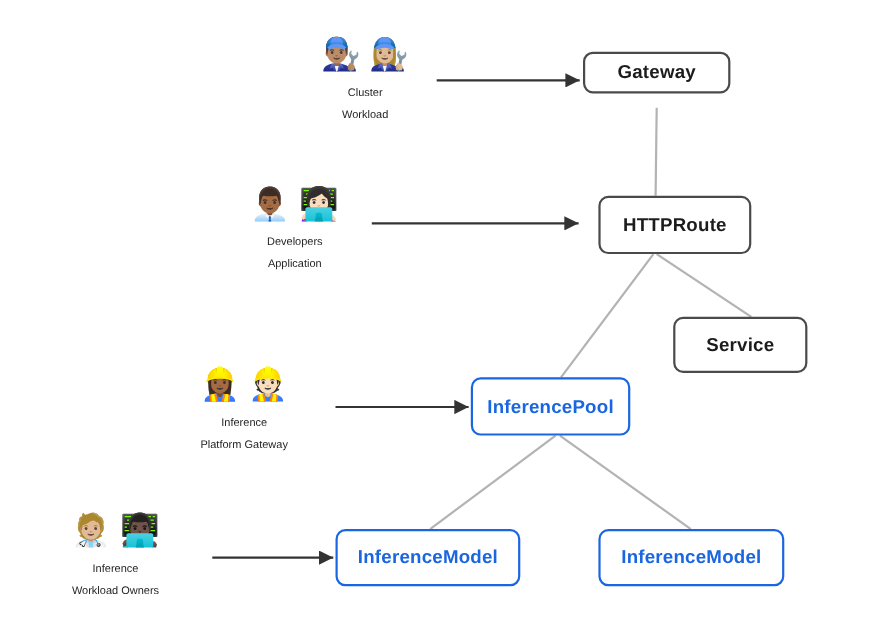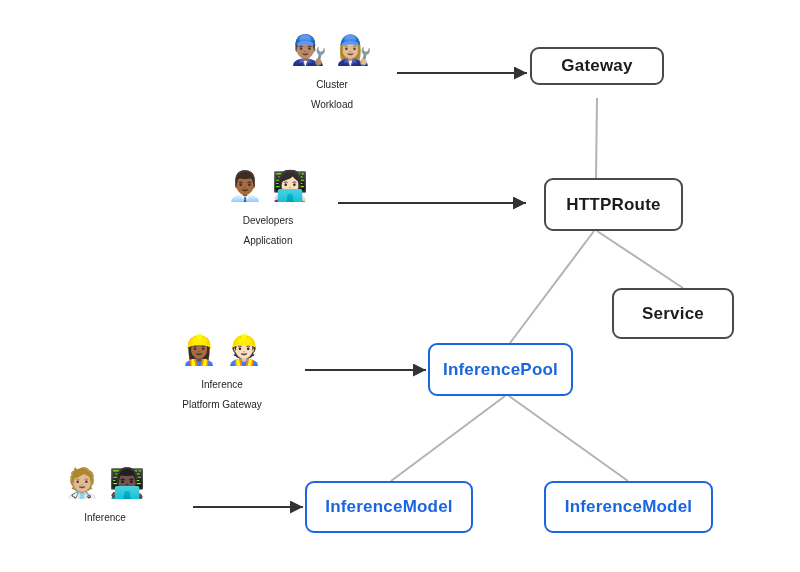--- a/index.html
+++ b/index.html
@@ -132,20 +132,21 @@
     <div class="label">
       <div>Inference</div>
       <div>Platform Gateway</div>
     </div>
   </div>
 
   <div class="persona" id="persona-inference-workload-owners">
     <div class="emoji">🧑🏼‍⚕️ 👨🏿‍💻</div>
     <div class="label">
       <div>Inference</div>
+      <div>Workload Owners</div>
     </div>
   </div>
 
   <div class="node dark" id="node-gateway">
     <span>Gateway</span>
   </div>
 
   <div class="node dark" id="node-httproute">
     <span>HTTPRoute</span>
   </div>

